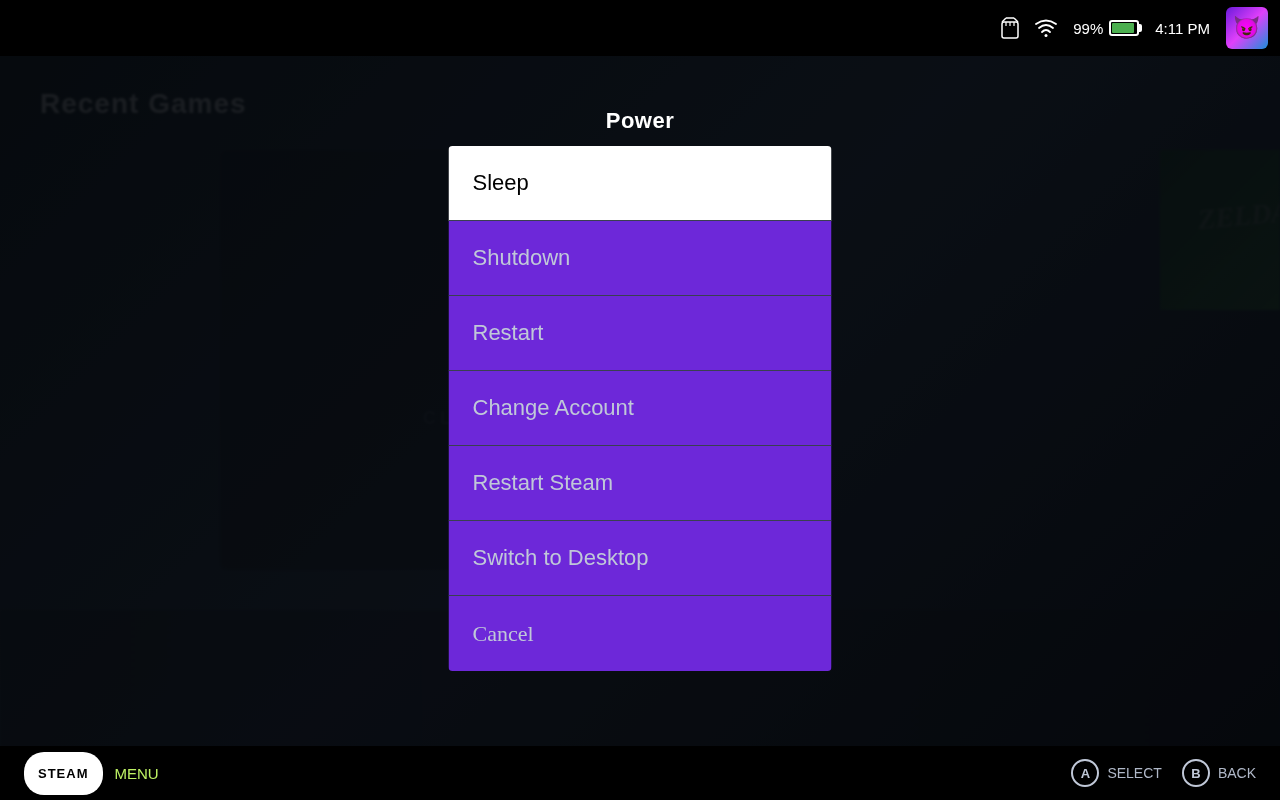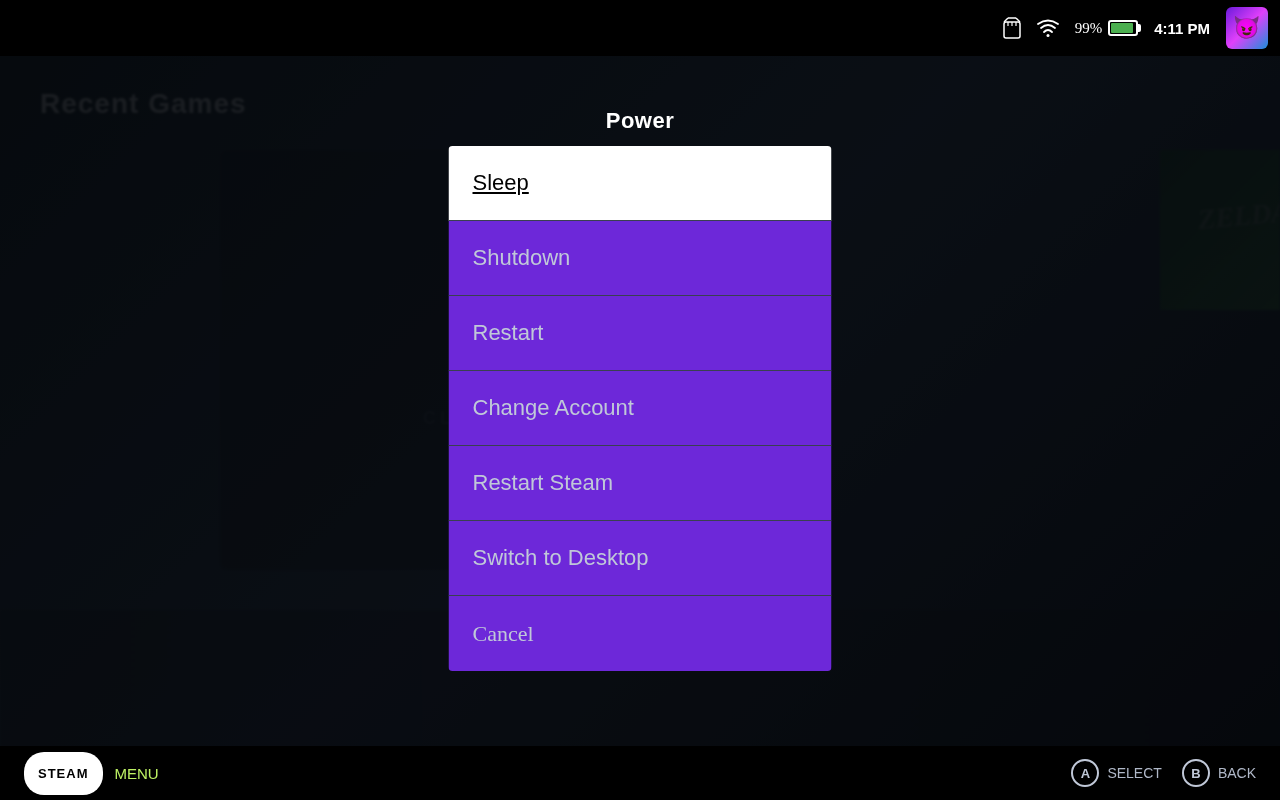--- a/index.html
+++ b/index.html
@@ -121,21 +121,20 @@
       display: flex;
       align-items: center;
     }
 
     .battery-container {
       display: flex;
       align-items: center;
       gap: 6px;
       color: #fff;
       font-size: 15px;
-      font-family: Liberation Serif, serif;
     }
 
     .battery-bar {
       width: 30px;
       height: 16px;
       border: 2px solid #fff;
       border-radius: 3px;
       position: relative;
       display: flex;
       align-items: center;
@@ -157,21 +156,21 @@
     .battery-fill {
       width: 90%;
       height: 100%;
       background: #4caf50;
       border-radius: 1px;
     }
 
     .time-display {
       color: #fff;
       font-size: 15px;
-      font-weight: 700;
+      font-weight: 400;
     }
 
     .avatar-container {
       width: 42px;
       height: 42px;
       border-radius: 6px;
       overflow: hidden;
       background: linear-gradient(135deg, #6a1adb 0%, #e040fb 50%, #1a90db 100%);
       display: flex;
       align-items: center;
@@ -226,21 +225,20 @@
     }
 
     .menu-item:last-child {
       border-bottom: none;
       font-family: Liberation Serif, serif;
     }
 
     .menu-item.selected {
       background: #fff;
       color: #000;
-      text-decoration: underline;
     }
 
     .menu-item.normal {
       background: #6d28d9;
       color: #c0c8d8;
     }
 
     
     .bottombar {
       position: absolute;

